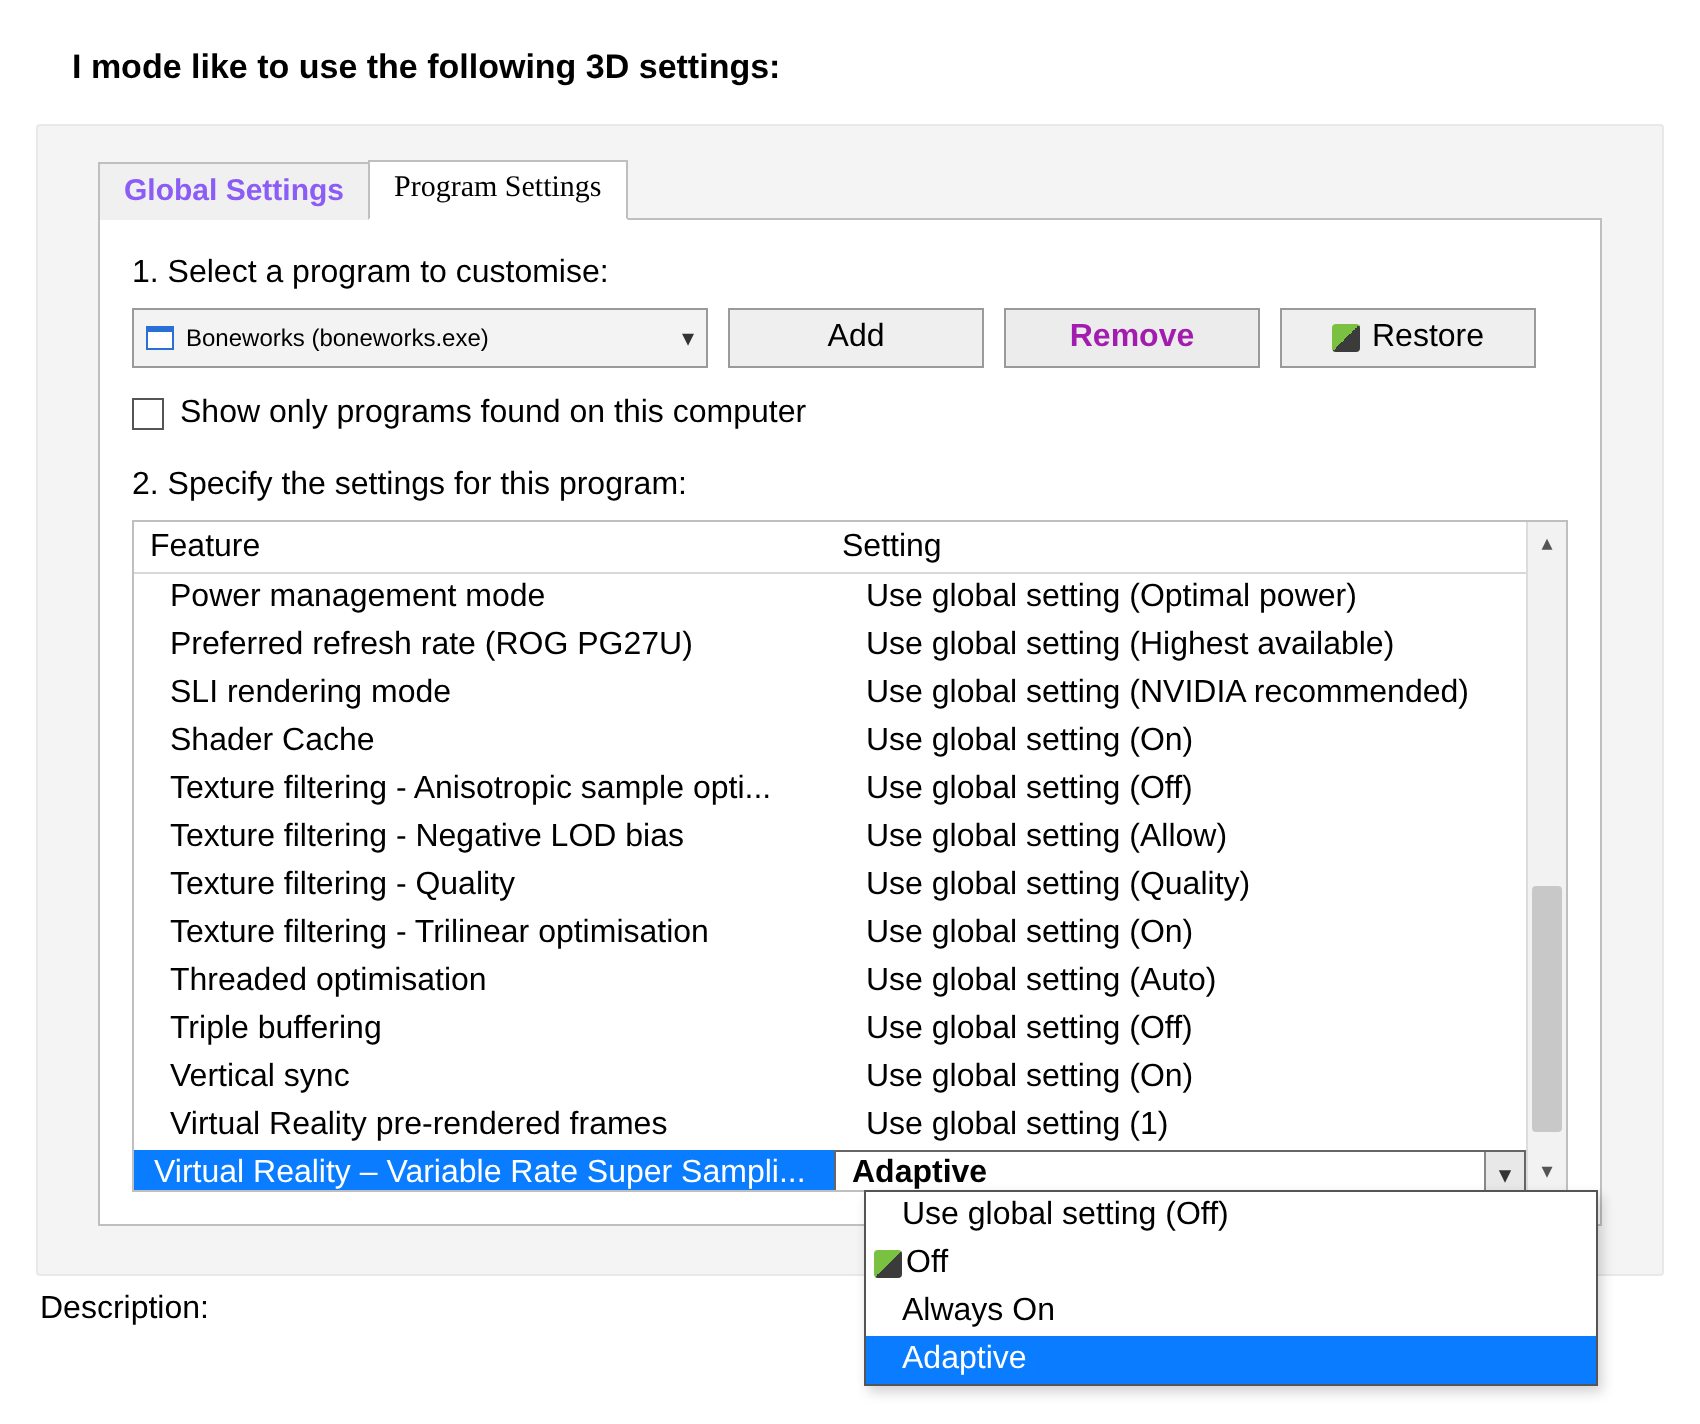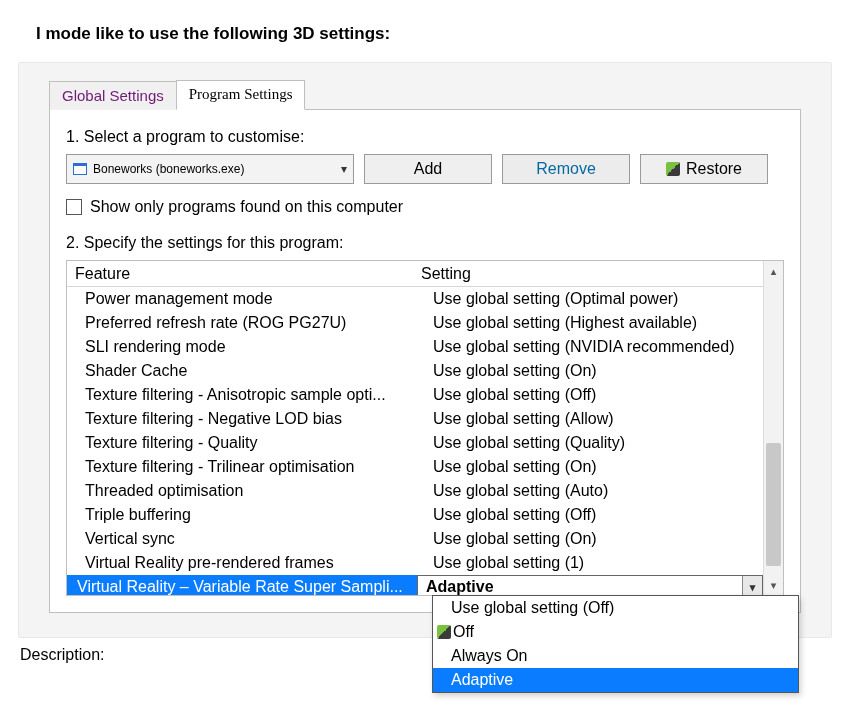--- a/index.html
+++ b/index.html
@@ -35,22 +35,23 @@
     border: 1px solid #bfbfbf;
     border-bottom: none;
     background: #f0f0f0;
     padding: 5px 12px 6px 12px;
     font-size: 15px;
     cursor: pointer;
     position: relative;
     top: 1px;
   }
   .tab.inactive {
-    color: #701a75;
+    color: #8b5cf6;
     background: #f0f0f0;
+    font-weight: bold;
   }
   .tab.active {
     background: #fff;
     border-bottom: 1px solid #fff;
     z-index: 3;
     top: 1px;
     font-family: Liberation Serif, serif;
   }
   .tab + .tab { margin-left: -1px; }
   .tab-body {
@@ -103,23 +104,24 @@
     border: 1px solid #9a9a9a;
     background: #efefef;
     font-size: 16px;
     display: flex;
     align-items: center;
     justify-content: center;
     cursor: pointer;
     gap: 6px;
   }
   .btn.disabled {
-    color: #0369a1;
+    color: #a21caf;
     background: #ececec;
     cursor: default;
+    font-weight: bold;
   }
   .nv-icon {
     width: 14px; height: 14px;
     background: linear-gradient(135deg, #7ac142 50%, #3b3b3b 50%);
     border-radius: 2px;
     display: inline-block;
   }
   .check-row {
     display: flex; align-items: center;
     gap: 8px;

